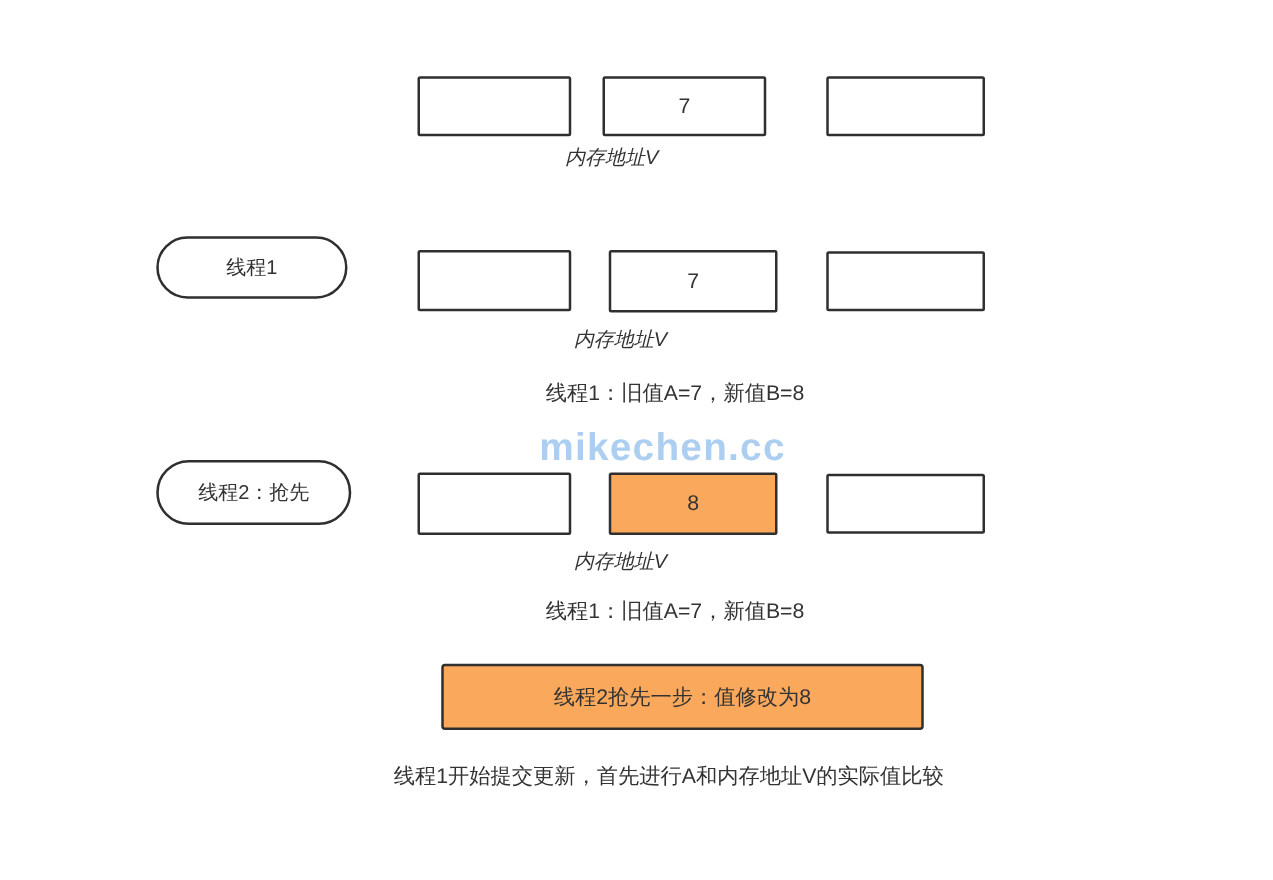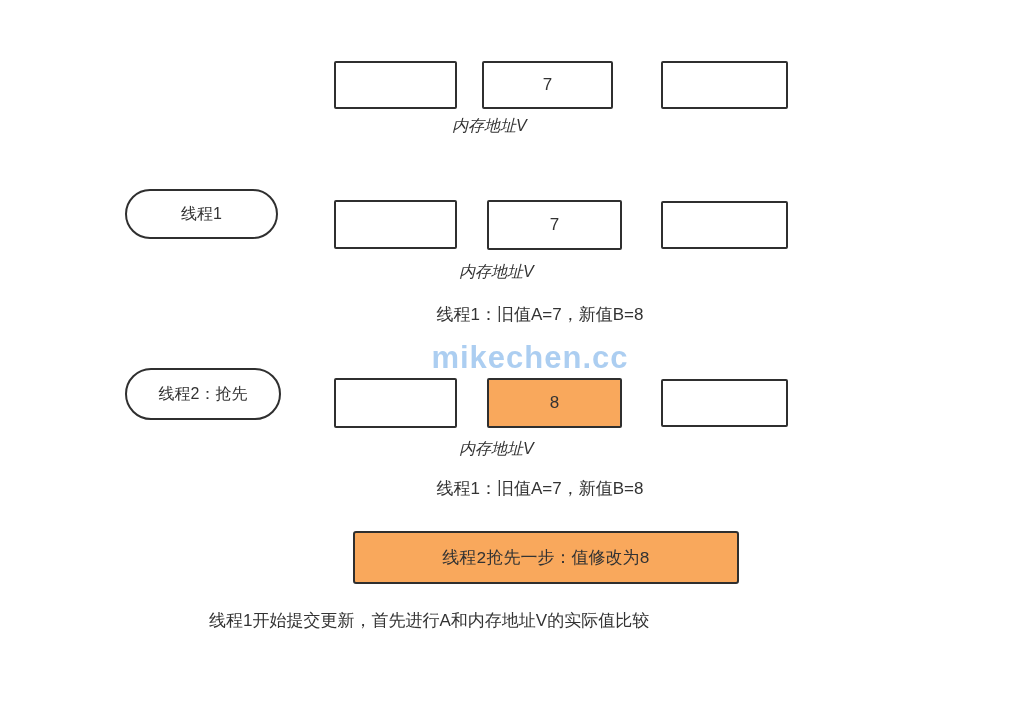--- a/index.html
+++ b/index.html
@@ -34,38 +34,37 @@
   .caption { position: absolute; text-align: center; font-size: 17px; }
 
   .banner {
     position: absolute;
     left: 353px; top: 531px; width: 386px; height: 53px;
     background: #F9A85C;
     border: 2px solid #2f2f2f;
     border-radius: 3px;
     display: flex; align-items: center; justify-content: center;
     font-size: 17px;
-    font-family: Liberation Mono, monospace;
   }
 
   .watermark {
     position: absolute;
     left: 330px; top: 318px; width: 400px;
     text-align: center;
     font-size: 31px;
     font-weight: bold;
     color: rgba(121, 176, 232, 0.62);
     letter-spacing: 1px;
     margin-top: 22px;
   }
 
   .footer {
     position: absolute;
     left: 209px; top: 606px; width: 652px;
-    text-align: left;
+    text-align: center;
     font-size: 17px;
     line-height: 29px;
   }
 
   
   .r1c1 { left: 334px; top: 61px;  width: 123px; height: 48px; }
   .r1c2 { left: 482px; top: 61px;  width: 131px; height: 48px; }
   .r1c3 { left: 661px; top: 61px;  width: 127px; height: 48px; }
   .lab1 { left: 452px; top: 116px; width: 191px; }
 

